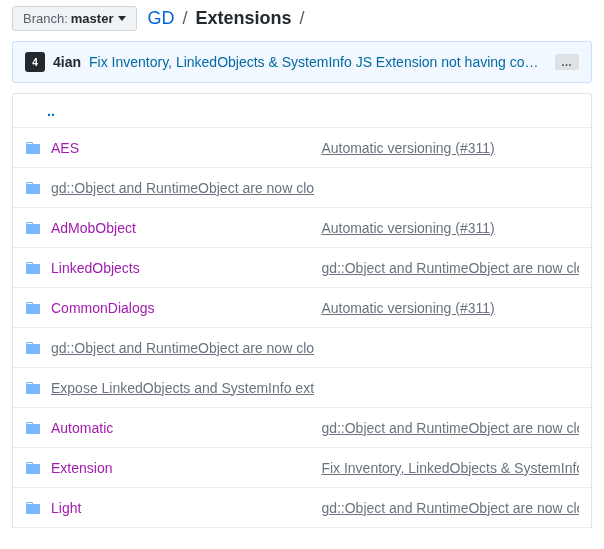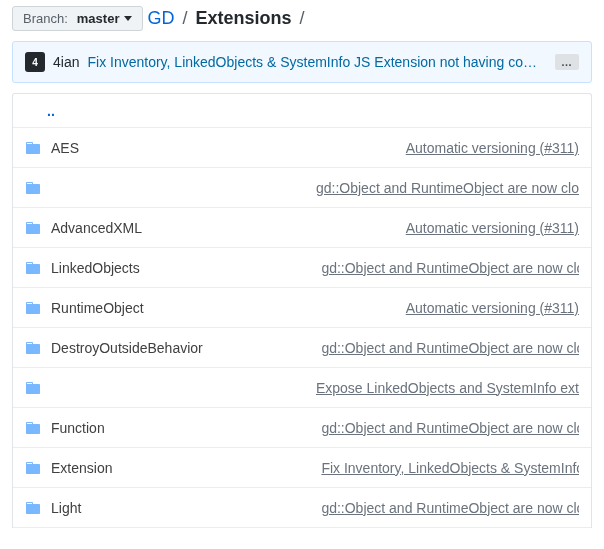--- a/index.html
+++ b/index.html
@@ -7,35 +7,35 @@
     font-family: -apple-system, BlinkMacSystemFont, "Segoe UI", Helvetica, Arial, sans-serif;
     font-size: 14px;
     color: #24292e;
     background: #fff;
     width: 604px;
   }
   .header-row {
     display: flex;
     align-items: center;
     padding: 6px 12px 10px 12px;
-    gap: 4px;
+    gap: 10px;
   }
   .branch-btn {
     display: inline-flex;
     align-items: center;
     background: #eff3f6;
     border: 1px solid #cfd4d9;
     border-radius: 3px;
     padding: 4px 10px;
     font-size: 13px;
     color: #24292e;
     cursor: pointer;
   }
   .branch-btn .lbl { color: #586069; }
-  .branch-btn .name { font-weight: 600; margin-left: 9px; }
+  .branch-btn .name { font-weight: 600; margin-left: 3px; }
   .branch-btn .caret {
     margin-left: 5px;
     width: 0; height: 0;
     border-left: 4px solid transparent;
     border-right: 4px solid transparent;
     border-top: 5px solid #24292e;
   }
   .breadcrumb {
     font-size: 18px;
     color: #586069;
@@ -54,21 +54,21 @@
     align-items: center;
     gap: 8px;
   }
   .avatar {
     width: 20px; height: 20px;
     background: #24292e;
     border-radius: 3px;
     display: inline-flex; align-items: center; justify-content: center;
     color: #fff; font-size: 10px; font-weight: 700;
   }
-  .commit-author { font-weight: 400; }
+  .commit-author { font-weight: 700; }
   .commit-msg { color: #0369a1; white-space: nowrap; overflow: hidden; text-overflow: ellipsis; flex: 1; }
   .ellipsis-btn {
     background: #dfe2e5;
     border: none;
     border-radius: 2px;
     padding: 0 6px;
     height: 16px;
     line-height: 10px;
     font-weight: 700;
     color: #444d56;
@@ -88,22 +88,22 @@
     align-items: center;
     height: 40px;
     border-bottom: 1px solid #eaecef;
     padding: 0 12px;
     gap: 10px;
   }
   .file-row.updir { height: 34px; }
   .file-row.updir .dots { color: #0366d6; font-weight: 600; padding-left: 22px; cursor: pointer; }
   .folder-icon { flex: 0 0 auto; display: inline-flex; }
   .folder-icon svg { fill: #79b8ff; }
-  .file-name { color: #404040; text-decoration: none; flex: 0 0 47%; white-space: nowrap; overflow: hidden; text-overflow: ellipsis; }
-  .file-msg { color: #6a737d; white-space: nowrap; overflow: hidden; flex: 1; text-align: right; }
+  .file-name { color: #a21caf; text-decoration: none; flex: 0 0 47%; white-space: nowrap; overflow: hidden; text-overflow: ellipsis; }
+  .file-msg { color: #6a737d; white-space: nowrap; overflow: hidden; flex: 1; }
 </style>
 </head>
 <body>
 
 <div class="header-row">
   <button class="branch-btn">
     <span class="lbl">Branch:</span>
     <span class="name">master</span>
     <span class="caret"></span>
   </button>
@@ -143,65 +143,64 @@
         </svg>
       </span>
       <a href="#" class="file-msg">gd::Object and RuntimeObject are now clo</a>
     </div>
     <div class="file-row">
       <span class="folder-icon">
         <svg width="16" height="16" viewBox="0 0 14 16">
           <path fill-rule="evenodd" d="M13 4H7V3c0-.66-.31-1-1-1H1c-.55 0-1 .45-1 1v10c0 .55.45 1 1 1h12c.55 0 1-.45 1-1V5c0-.55-.45-1-1-1zM6 4H1V3h5v1z"></path>
         </svg>
       </span>
-      <a href="#" class="file-name">AdvancedXML</a>
+      <a href="#" class="file-name">AdMobObject</a>
       <a href="#" class="file-msg">Automatic versioning (#311)</a>
     </div>
     <div class="file-row">
       <span class="folder-icon">
         <svg width="16" height="16" viewBox="0 0 14 16">
           <path fill-rule="evenodd" d="M13 4H7V3c0-.66-.31-1-1-1H1c-.55 0-1 .45-1 1v10c0 .55.45 1 1 1h12c.55 0 1-.45 1-1V5c0-.55-.45-1-1-1zM6 4H1V3h5v1z"></path>
         </svg>
       </span>
       <a href="#" class="file-name">LinkedObjects</a>
       <a href="#" class="file-msg">gd::Object and RuntimeObject are now clo</a>
     </div>
     <div class="file-row">
       <span class="folder-icon">
         <svg width="16" height="16" viewBox="0 0 14 16">
           <path fill-rule="evenodd" d="M13 4H7V3c0-.66-.31-1-1-1H1c-.55 0-1 .45-1 1v10c0 .55.45 1 1 1h12c.55 0 1-.45 1-1V5c0-.55-.45-1-1-1zM6 4H1V3h5v1z"></path>
         </svg>
       </span>
-      <a href="#" class="file-name">RuntimeObject</a>
+      <a href="#" class="file-name">CommonDialogs</a>
       <a href="#" class="file-msg">Automatic versioning (#311)</a>
     </div>
     <div class="file-row">
       <span class="folder-icon">
         <svg width="16" height="16" viewBox="0 0 14 16">
           <path fill-rule="evenodd" d="M13 4H7V3c0-.66-.31-1-1-1H1c-.55 0-1 .45-1 1v10c0 .55.45 1 1 1h12c.55 0 1-.45 1-1V5c0-.55-.45-1-1-1zM6 4H1V3h5v1z"></path>
         </svg>
       </span>
-      <a href="#" class="file-name">DestroyOutsideBehavior</a>
       <a href="#" class="file-msg">gd::Object and RuntimeObject are now clo</a>
     </div>
     <div class="file-row">
       <span class="folder-icon">
         <svg width="16" height="16" viewBox="0 0 14 16">
           <path fill-rule="evenodd" d="M13 4H7V3c0-.66-.31-1-1-1H1c-.55 0-1 .45-1 1v10c0 .55.45 1 1 1h12c.55 0 1-.45 1-1V5c0-.55-.45-1-1-1zM6 4H1V3h5v1z"></path>
         </svg>
       </span>
       <a href="#" class="file-msg">Expose LinkedObjects and SystemInfo ext</a>
     </div>
     <div class="file-row">
       <span class="folder-icon">
         <svg width="16" height="16" viewBox="0 0 14 16">
           <path fill-rule="evenodd" d="M13 4H7V3c0-.66-.31-1-1-1H1c-.55 0-1 .45-1 1v10c0 .55.45 1 1 1h12c.55 0 1-.45 1-1V5c0-.55-.45-1-1-1zM6 4H1V3h5v1z"></path>
         </svg>
       </span>
-      <a href="#" class="file-name">Function</a>
+      <a href="#" class="file-name">Automatic</a>
       <a href="#" class="file-msg">gd::Object and RuntimeObject are now clo</a>
     </div>
     <div class="file-row">
       <span class="folder-icon">
         <svg width="16" height="16" viewBox="0 0 14 16">
           <path fill-rule="evenodd" d="M13 4H7V3c0-.66-.31-1-1-1H1c-.55 0-1 .45-1 1v10c0 .55.45 1 1 1h12c.55 0 1-.45 1-1V5c0-.55-.45-1-1-1zM6 4H1V3h5v1z"></path>
         </svg>
       </span>
       <a href="#" class="file-name">Extension</a>
       <a href="#" class="file-msg">Fix Inventory, LinkedObjects &amp; SystemInfo</a>

